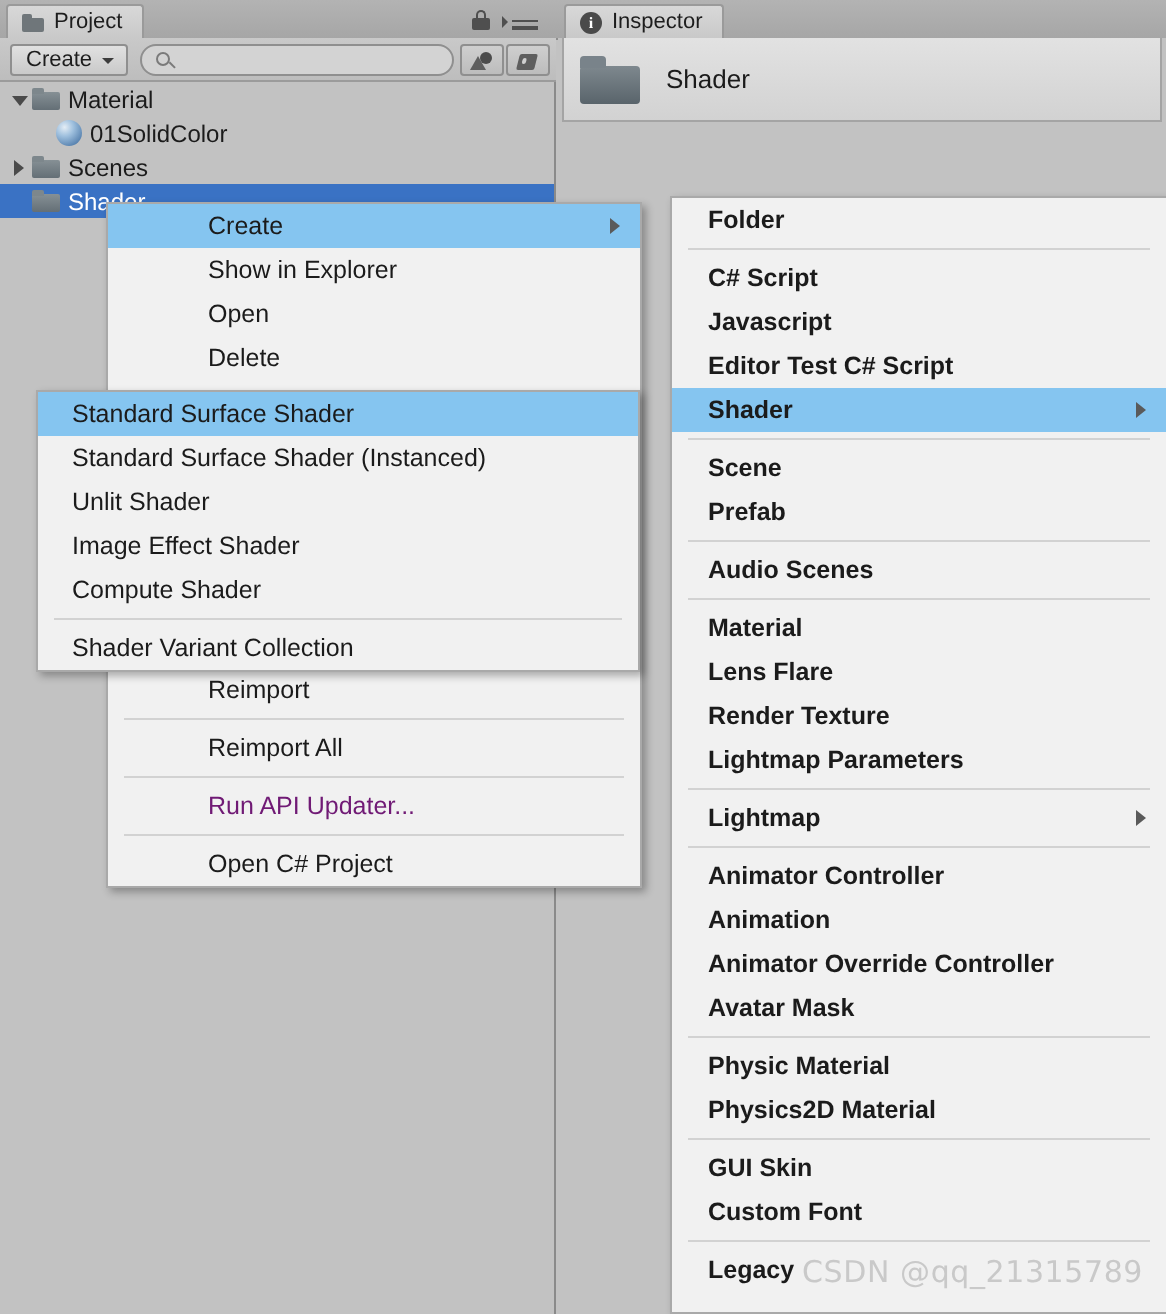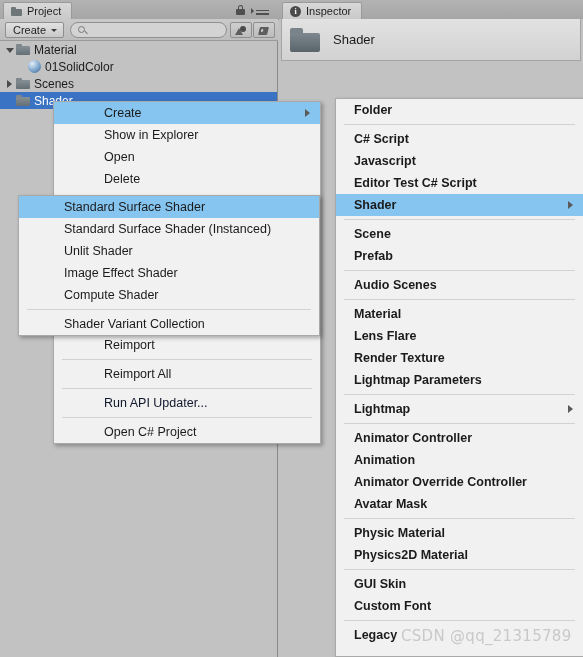--- a/index.html
+++ b/index.html
@@ -325,21 +325,21 @@
   .mi {
     position: relative;
     height: 22px;
     display: flex;
     align-items: center;
     white-space: nowrap;
     box-sizing: border-box;
   }
   .mi .lbl { display: block; }
   .mi.hl { background: #85c5f0; }
-  .mi.disabled { color: #0f172a; }
+  .mi.disabled { color: #701a75; }
   .mi .shortcut {
     position: absolute;
     right: 10px;
     font-size: 12.5px;
     color: #1b1b1b;
   }
   .mi .arrow {
     position: absolute;
     right: 10px;
     width: 0; height: 0;
@@ -368,21 +368,21 @@
     height: 559px;
     border-right: none;
   }
   #menu-create .mi { padding-left: 18px; font-weight: bold; }
 
   
   #menu-shader {
     left: 18px; top: 195px;
     width: 302px;
   }
-  #menu-shader .mi { padding-left: 45px; text-align: center; }
+  #menu-shader .mi { padding-left: 17px; text-align: center; }
 
   
   #watermark {
     position: absolute;
     left: 401px; top: 627px;
     font-size: 15px;
     color: #c9c9c9;
     font-family: "DejaVu Sans", sans-serif;
     letter-spacing: 0.3px;
     z-index: 20;

